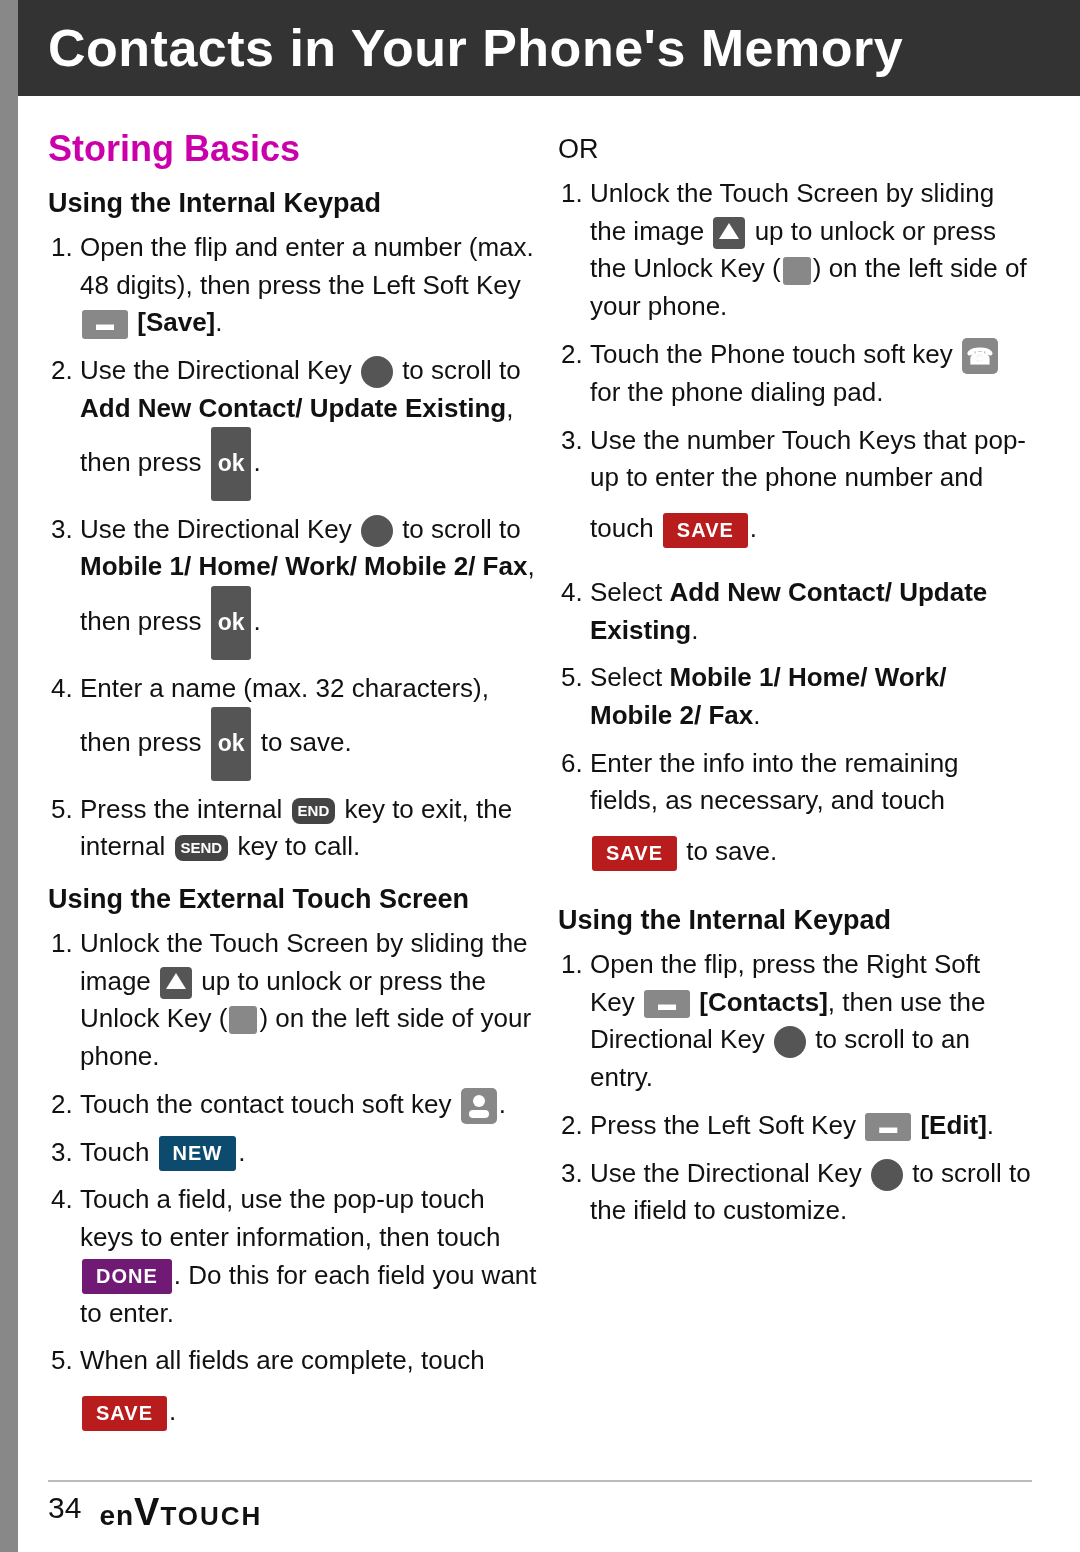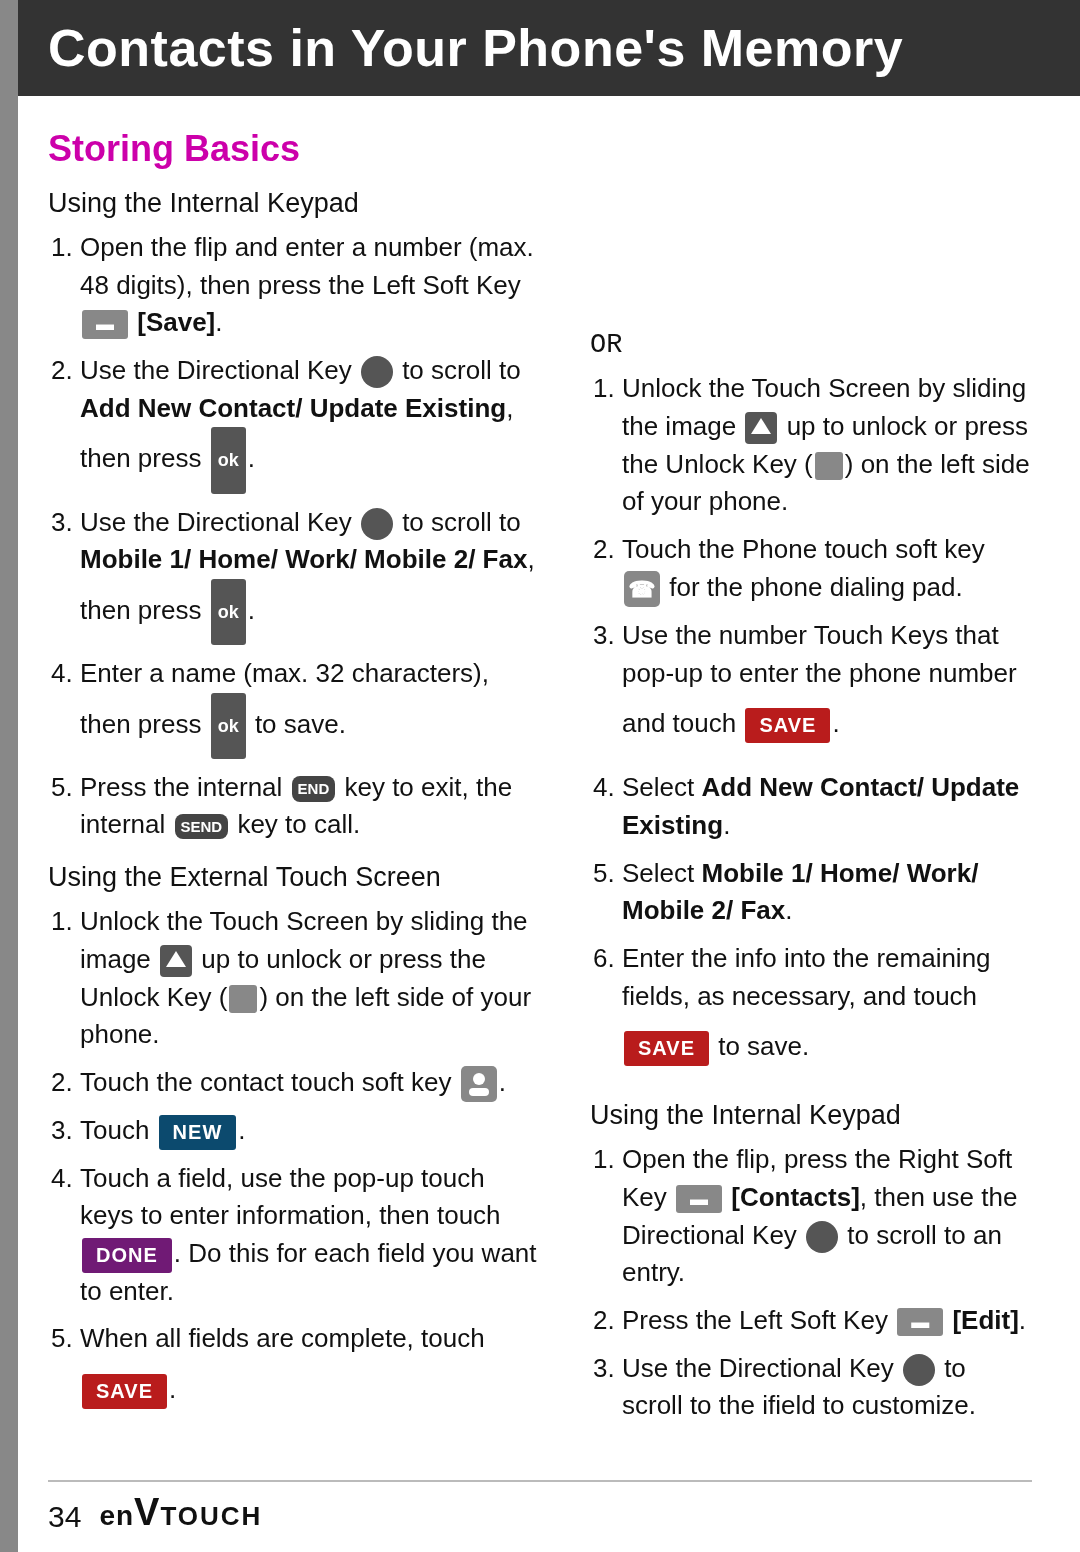--- a/index.html
+++ b/index.html
@@ -33,22 +33,21 @@
       font-size: 52px;
       font-weight: 900;
       letter-spacing: 0.5px;
     }
 
     
     .content-area {
       display: flex;
       flex-direction: row;
       padding: 32px 48px 20px 48px;
-      gap: 52px;
-      align-items: flex-end;
+      gap: 20px;
     }
 
     .col-left {
       width: 490px;
       flex-shrink: 0;
     }
 
     .col-right {
       flex: 1;
     }
@@ -57,21 +56,21 @@
     .section-heading {
       color: #cc00aa;
       font-size: 36px;
       font-weight: 900;
       margin-bottom: 18px;
     }
 
     
     .sub-heading {
       font-size: 27px;
-      font-weight: 400;
+      font-weight: 700;
       margin-bottom: 10px;
       margin-top: 18px;
     }
 
     
     ol {
       padding-left: 32px;
       margin-bottom: 10px;
     }
     ol li {
@@ -89,21 +88,21 @@
       padding: 1px 14px;
       border-radius: 3px;
       vertical-align: middle;
       margin: 0 2px;
     }
 
     .key-ok {
       display: inline-block;
       background: #555;
       color: #fff;
-      font-size: 18px;
+      font-size: 23px;
       font-weight: 900;
       padding: 20px 7px;
       border-radius: 3px;
       vertical-align: middle;
       margin: 0 2px;
     }
 
     .arrow-icon {
       display: inline-block;
       width: 32px;
@@ -143,39 +142,38 @@
       border-radius: 8px;
       vertical-align: middle;
       margin: 0 2px;
     }
 
     .or-text {
       font-size: 27px;
       font-weight: 400;
       margin-bottom: 10px;
       margin-top: 6px;
-      font-family: Liberation Mono, monospace;
     }
 
     
     .divider {
       border: none;
       border-top: 2px solid #bbb;
       margin: 10px 0 0 0;
     }
 
     
     .footer {
       position: absolute;
       bottom: 18px;
       left: 0;
       right: 0;
       padding: 0 48px;
       display: flex;
-      align-items: flex-end;
+      align-items: flex-start;
       gap: 18px;
     }
 
     .footer-num {
       font-size: 30px;
       font-weight: 400;
       color: #111;
     }
 
     .footer-logo {

